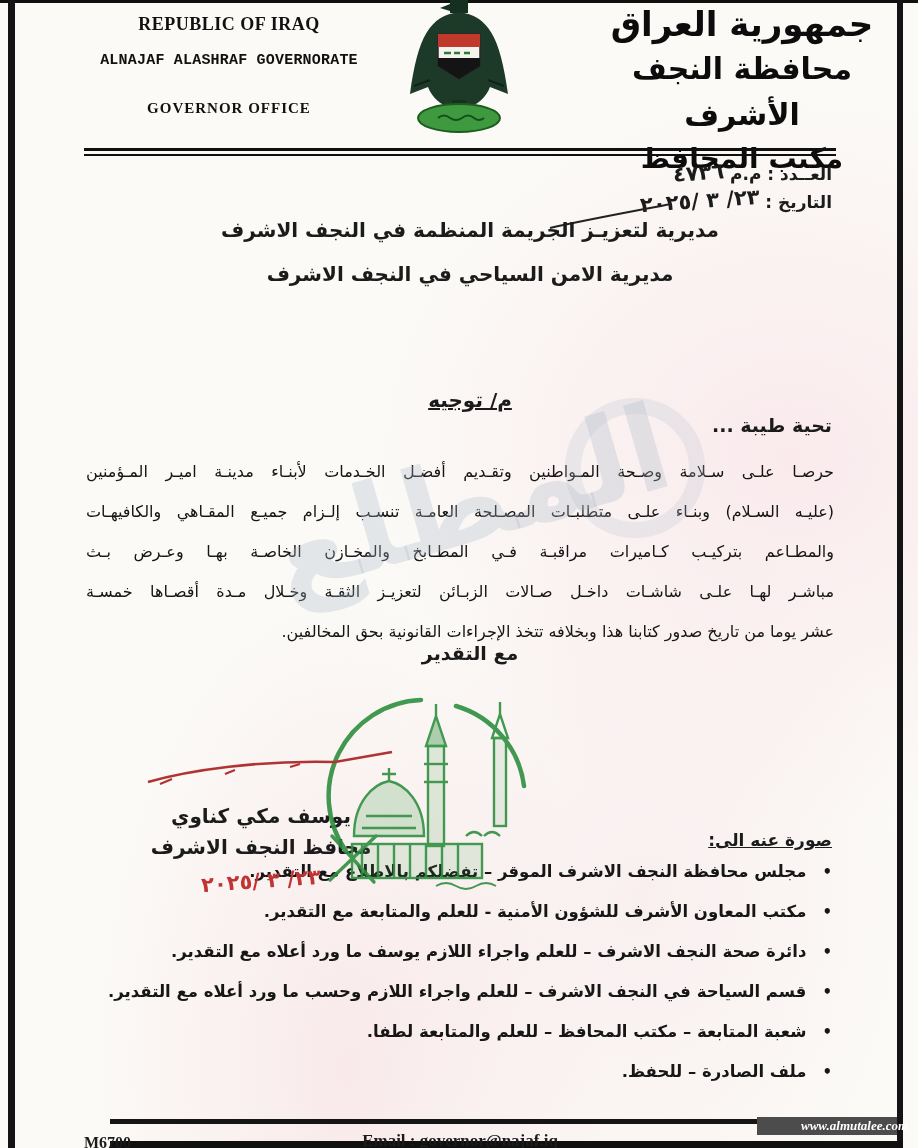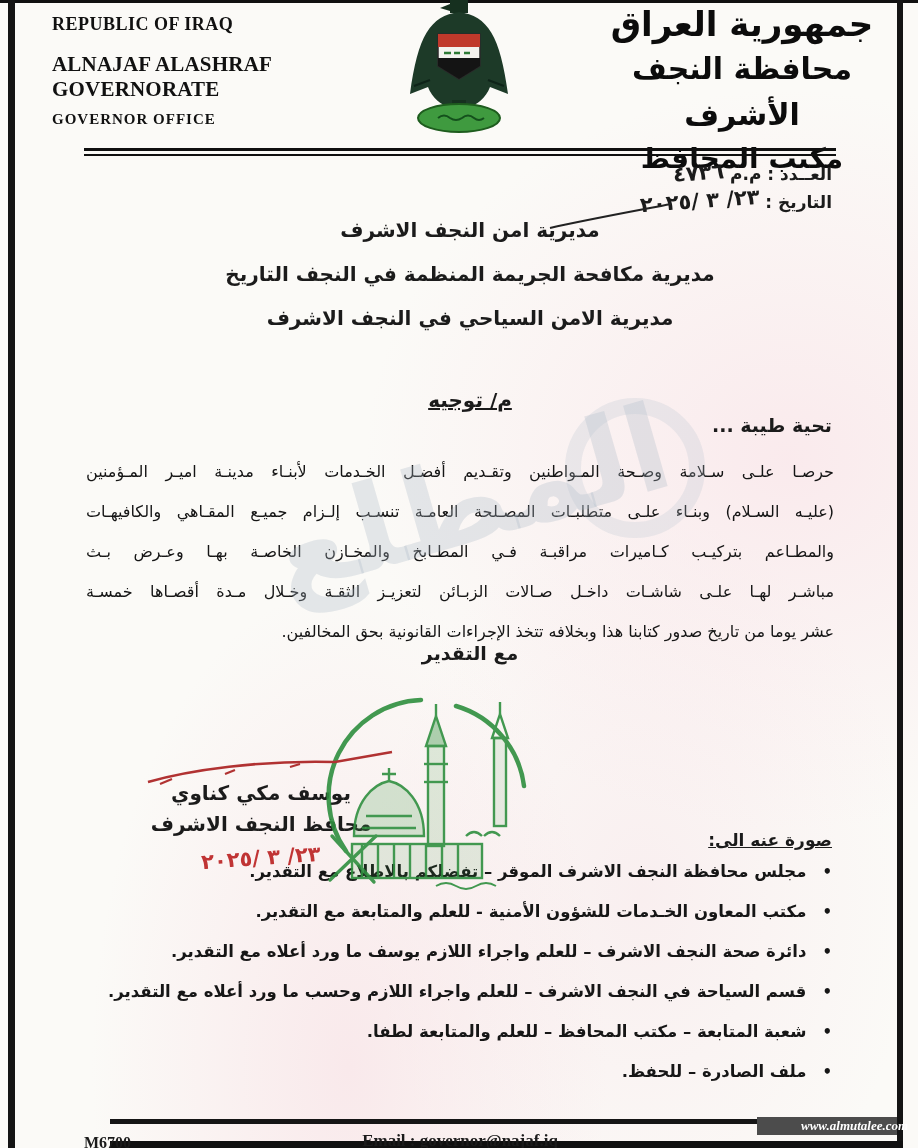--- a/index.html
+++ b/index.html
@@ -13,25 +13,25 @@
       radial-gradient(ellipse at 70% 78%, rgba(246,222,228,.4), transparent 30%);
     font-family:"DejaVu Sans", sans-serif; color:#1b1b1b;
   }
   
   .border-top    { position:absolute; left:0; right:0; top:0; height:3px; background:#101010; }
   .border-left   { position:absolute; left:8px; top:0; bottom:0; width:7px; background:#141414; }
   .border-right  { position:absolute; right:15px; top:0; bottom:0; width:6px; background:#141414; }
   .border-bottom { position:absolute; left:110px; right:15px; bottom:0; height:7px; background:#101010; }
 
   
-  .hdr-en { position:absolute; left:52px; top:14px; width:310px; 
+  .hdr-en { position:absolute; left:74px; top:14px; width:310px; text-align:center;
             font-family:"Liberation Serif", serif; font-weight:bold; color:#111; }
   .hdr-en .l1 { font-size:18px; letter-spacing:.5px; }
-  .hdr-en .l2 { font-size:21px; margin-top:17px; letter-spacing:.2px; }
-  .hdr-en .l3 { font-size:15px; margin-top:9px; letter-spacing:1px; }
+  .hdr-en .l2 { font-size:15px; margin-top:17px; letter-spacing:.2px;font-family:Liberation Mono, monospace; }
+  .hdr-en .l3 { font-size:15px; margin-top:31px; letter-spacing:1px; }
   .hdr-ar { position:absolute; right:26px; top:2px; width:300px; text-align:center;
             direction:rtl; font-weight:bold; color:#0c0c0c; }
   .hdr-ar .a1 { font-size:34px; line-height:44px; }
   .hdr-ar .a2 { font-size:30px; line-height:46px; }
   .hdr-ar .a3 { font-size:28px; line-height:42px; }
   .emblem { position:absolute; left:398px; top:0; }
 
   .rule-double { position:absolute; left:84px; top:148px; width:752px; height:8px;
                  border-top:3px solid #101010; border-bottom:2px solid #101010; }
 
@@ -57,21 +57,21 @@
                font-size:16px; color:#151515; }
   .body-text .bl { line-height:40px; text-align:justify; text-align-last:justify; white-space:nowrap;
                    overflow:hidden; }
   .body-text .bl.last { text-align:right; text-align-last:right; }
   .closing { position:absolute; left:170px; top:642px; width:600px; text-align:center;
              direction:rtl; font-weight:bold; font-size:19px; }
 
   
   .sig-block { position:absolute; left:136px; top:778px; width:250px; text-align:center;
                direction:rtl; font-weight:bold; font-size:20px; z-index:3; }
-  .sig-block .name { line-height:30px; }
+  .sig-block .name { line-height:30px;margin-top:23px; }
   .sig-block .title { line-height:32px; }
   .sig-block .sdate { margin-top:6px; color:#c03434; }
   .sig-stroke { position:absolute; left:130px; top:740px; z-index:5; }
   .stamp { position:absolute; left:316px; top:686px; z-index:4; opacity:.9; }
 
   
   .copies-head { position:absolute; right:86px; top:830px; direction:rtl; font-weight:bold;
                  font-size:17px; text-decoration:underline; z-index:2; }
   .copies { position:absolute; right:86px; top:860px; width:730px; direction:rtl; z-index:2; }
   .copy-item { font-size:16.5px; font-weight:600; line-height:24px; margin-bottom:16px;
@@ -150,22 +150,21 @@
       <span class="hand">٢٣/ ٣ /٢٠٢٥</span>
     </div>
   </div>
   <div class="routing-stroke">
     <svg width="130" height="36" viewBox="0 0 130 36">
       <path d="M5,30 C40,22 95,12 126,6" stroke="#222" stroke-width="2" fill="none"></path>
     </svg>
   </div>
 
   <div class="addr">
-    <div class="line">مديرية امن النجف الاشرف</div>
-    <div class="line">مديرية مكافحة الجريمة المنظمة في النجف التاريخ</div>
+    <div class="line">مديرية لتعزيـز الجريمة المنظمة في النجف الاشرف</div>
     <div class="line">مديرية الامن السياحي في النجف الاشرف</div>
   </div>
 
   <div class="subject">م/ توجيه</div>
   <div class="greeting">تحية طيبة ...</div>
 
   <div class="body-text">
     <div class="bl">حرصـا علـى سـلامة وصـحة المـواطنين وتقـديم أفضـل الخـدمات لأبنـاء مدينـة اميـر المـؤمنين</div>
     <div class="bl">(عليـه السـلام) وبنـاء علـى متطلبـات المصـلحة العامـة تنسـب إلـزام جميـع المقـاهي والكافيهـات</div>
     <div class="bl">والمطـاعم بتركيـب كـاميرات مراقبـة فـي المطـابخ والمخـازن الخاصـة بهـا وعـرض بـث</div>
@@ -219,21 +218,21 @@
 
   <div class="sig-block">
     <div class="name">يوسف مكي كناوي</div>
     <div class="title">محافظ النجف الاشرف</div>
     <div class="sdate hand">٢٣/ ٣ /٢٠٢٥</div>
   </div>
 
   <div class="copies-head">صورة عنه الى:</div>
   <div class="copies">
     <div class="copy-item">مجلس محافظة النجف الاشرف الموقر – تفضلكم بالاطلاع مع التقدير.</div>
-    <div class="copy-item">مكتب المعاون الخـدمات للشؤون الأمنية - للعلم والمتابعة مع التقدير.</div>
+    <div class="copy-item">مكتب المعاون الأشرف للشؤون الأمنية - للعلم والمتابعة مع التقدير.</div>
     <div class="copy-item">دائرة صحة النجف الاشرف – للعلم واجراء اللازم يوسف ما ورد أعلاه مع التقدير.</div>
     <div class="copy-item">قسم السياحة في النجف الاشرف – للعلم واجراء اللازم وحسب ما ورد أعلاه مع التقدير.</div>
     <div class="copy-item">شعبة المتابعة – مكتب المحافظ – للعلم والمتابعة لطفا.</div>
     <div class="copy-item">ملف الصادرة – للحفظ.</div>
   </div>
 
   <div class="footer-line"></div>
   <div class="site-badge">www.almutalee.com</div>
   <div class="form-code">M6700</div>
   <div class="footer-email">Email : governor@najaf.iq</div>

